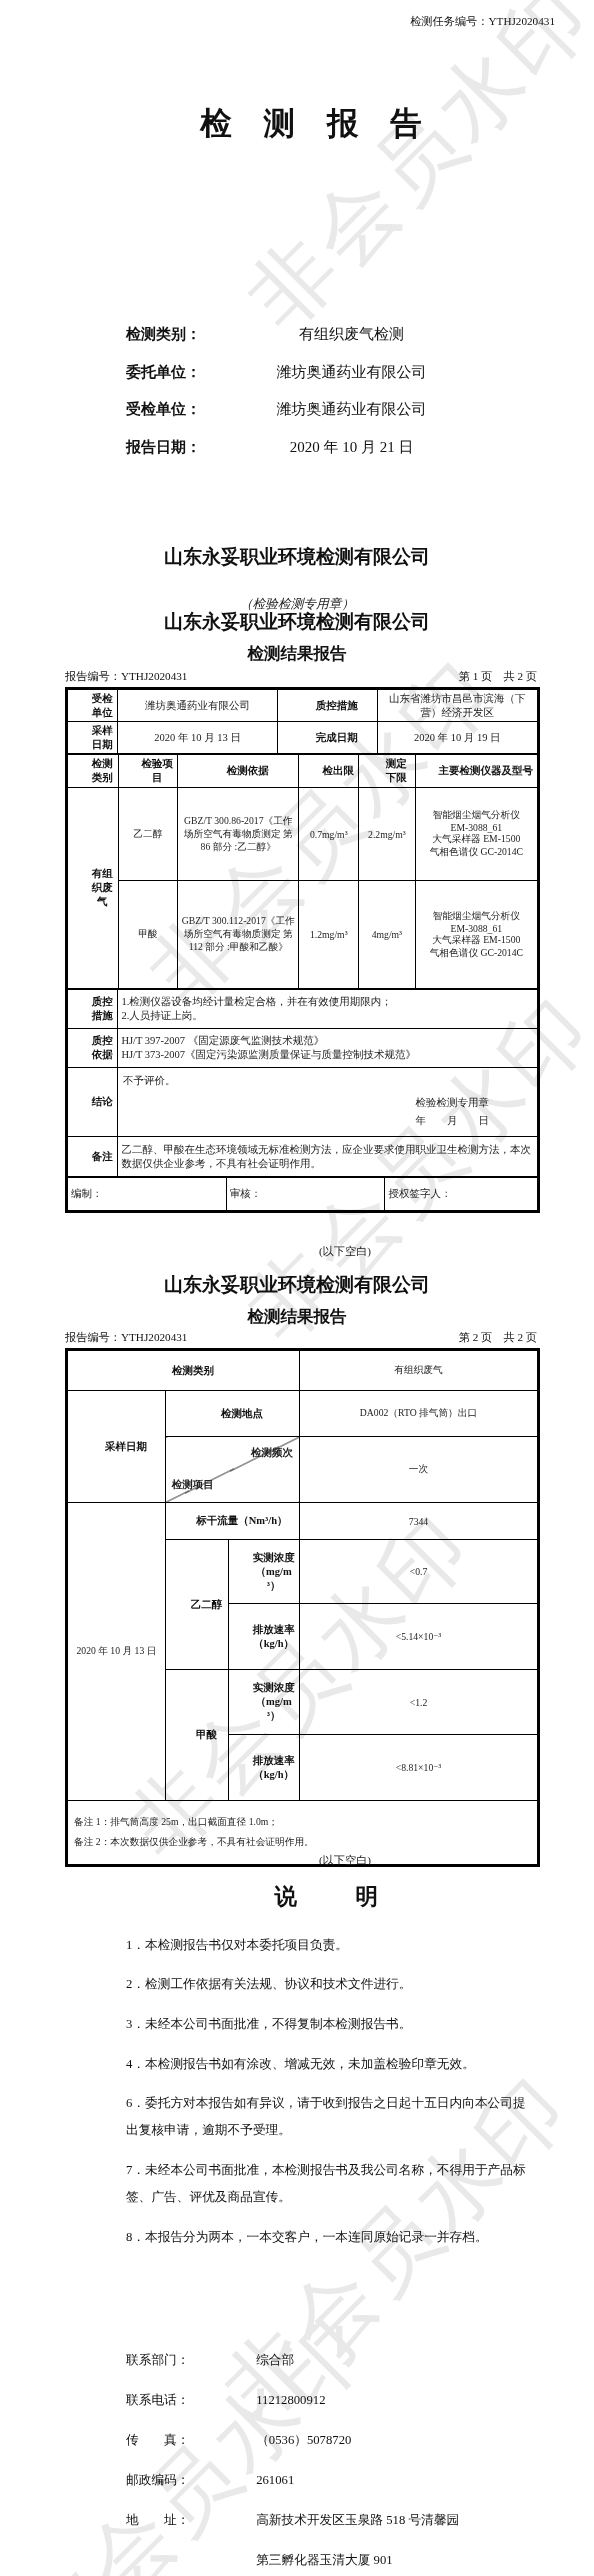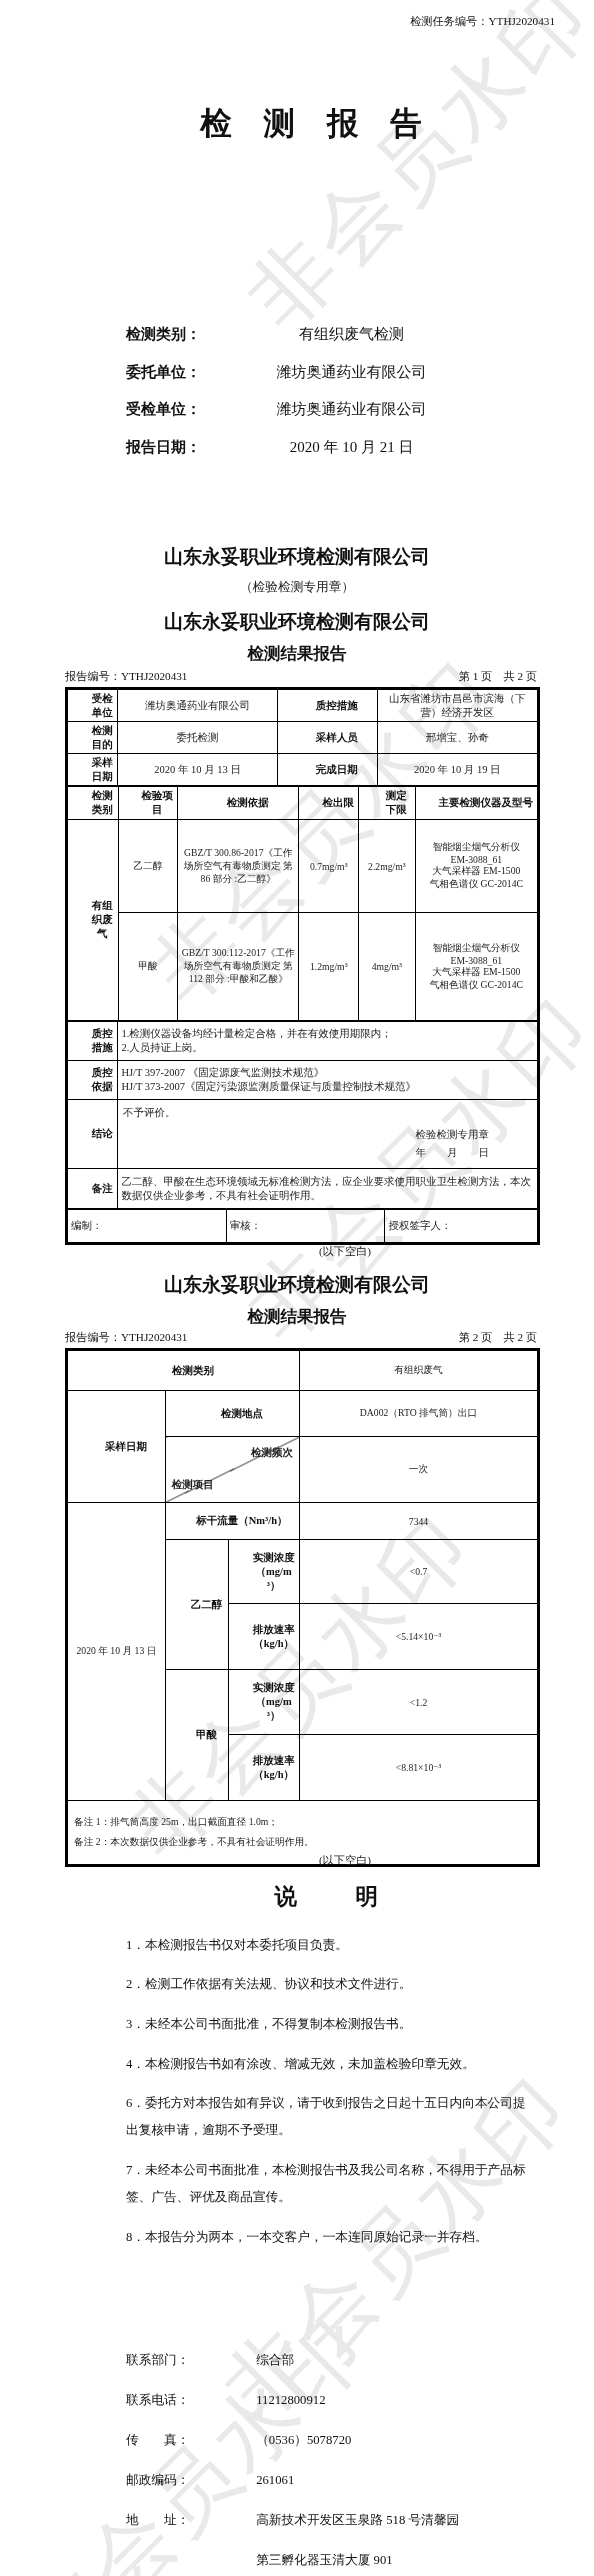--- a/index.html
+++ b/index.html
@@ -12,21 +12,21 @@
   .abs{position:absolute;}
   .task-line{top:13.5px;right:39px;font-size:11.2px;}
   .doc-title{top:103px;left:0;width:100%;text-align:center;font-size:31.5px;font-weight:bold;
              letter-spacing:0.38em;padding-left:20px;}
   .cover-fields{top:322px;left:126px;width:360px;}
   .field{display:flex;height:22px;margin-bottom:15.7px;font-size:15px;align-items:flex-end;}
   .f-label{display:inline-block;width:91px;font-weight:bold;}
   .f-value{flex:1;text-align:center;}
   .cover-company{top:544px;left:0;width:100%;text-align:center;}
   .company-name{font-size:19px;font-weight:bold;}
-  .seal-note{font-size:12.7px;margin-top:9px;color:#222;}
+  .seal-note{font-size:12.7px;margin-top:26px;color:#222;font-style:italic;}
   .page-header{left:0;width:100%;text-align:center;}
   .p1h{top:609px;}
   .p2h{top:1272px;}
   .subtitle{font-size:16.5px;font-weight:bold;margin-top:8.2px;}
   .report-line{left:65px;width:472px;display:flex;justify-content:space-between;font-size:11.2px;}
   .rl1{top:669px;}
   .rl2{top:1330px;}
   .tbl-wrap{left:65px;width:471px;border:2.2px solid #000;background:transparent;}
   .t1{top:687px;}
   .t2{top:1348px;}
@@ -117,26 +117,20 @@
             <col style="width:159px">
           </colgroup>
         <tbody>
             <tr style="height:31.5px">
           <td class="lbl">受检单位</td>
           <td>潍坊奥通药业有限公司</td>
           <td class="lbl">质控措施</td>
           <td>山东省潍坊市昌邑市滨海（下营）经济开发区</td>
         </tr>
         <tr style="height:31.5px">
-          <td class="lbl">检测目的</td>
-          <td>委托检测</td>
-          <td class="lbl">采样人员</td>
-          <td>邢增宝、孙奇</td>
-        </tr>
-        <tr style="height:31.5px">
           <td class="lbl">采样日期</td>
           <td>2020 年 10 月 13 日</td>
           <td class="lbl">完成日期</td>
           <td>2020 年 10 月 19 日</td>
         </tr>
       </tbody>
         </table>
       <table class="tb">
         <colgroup>
             <col style="width:50px">

